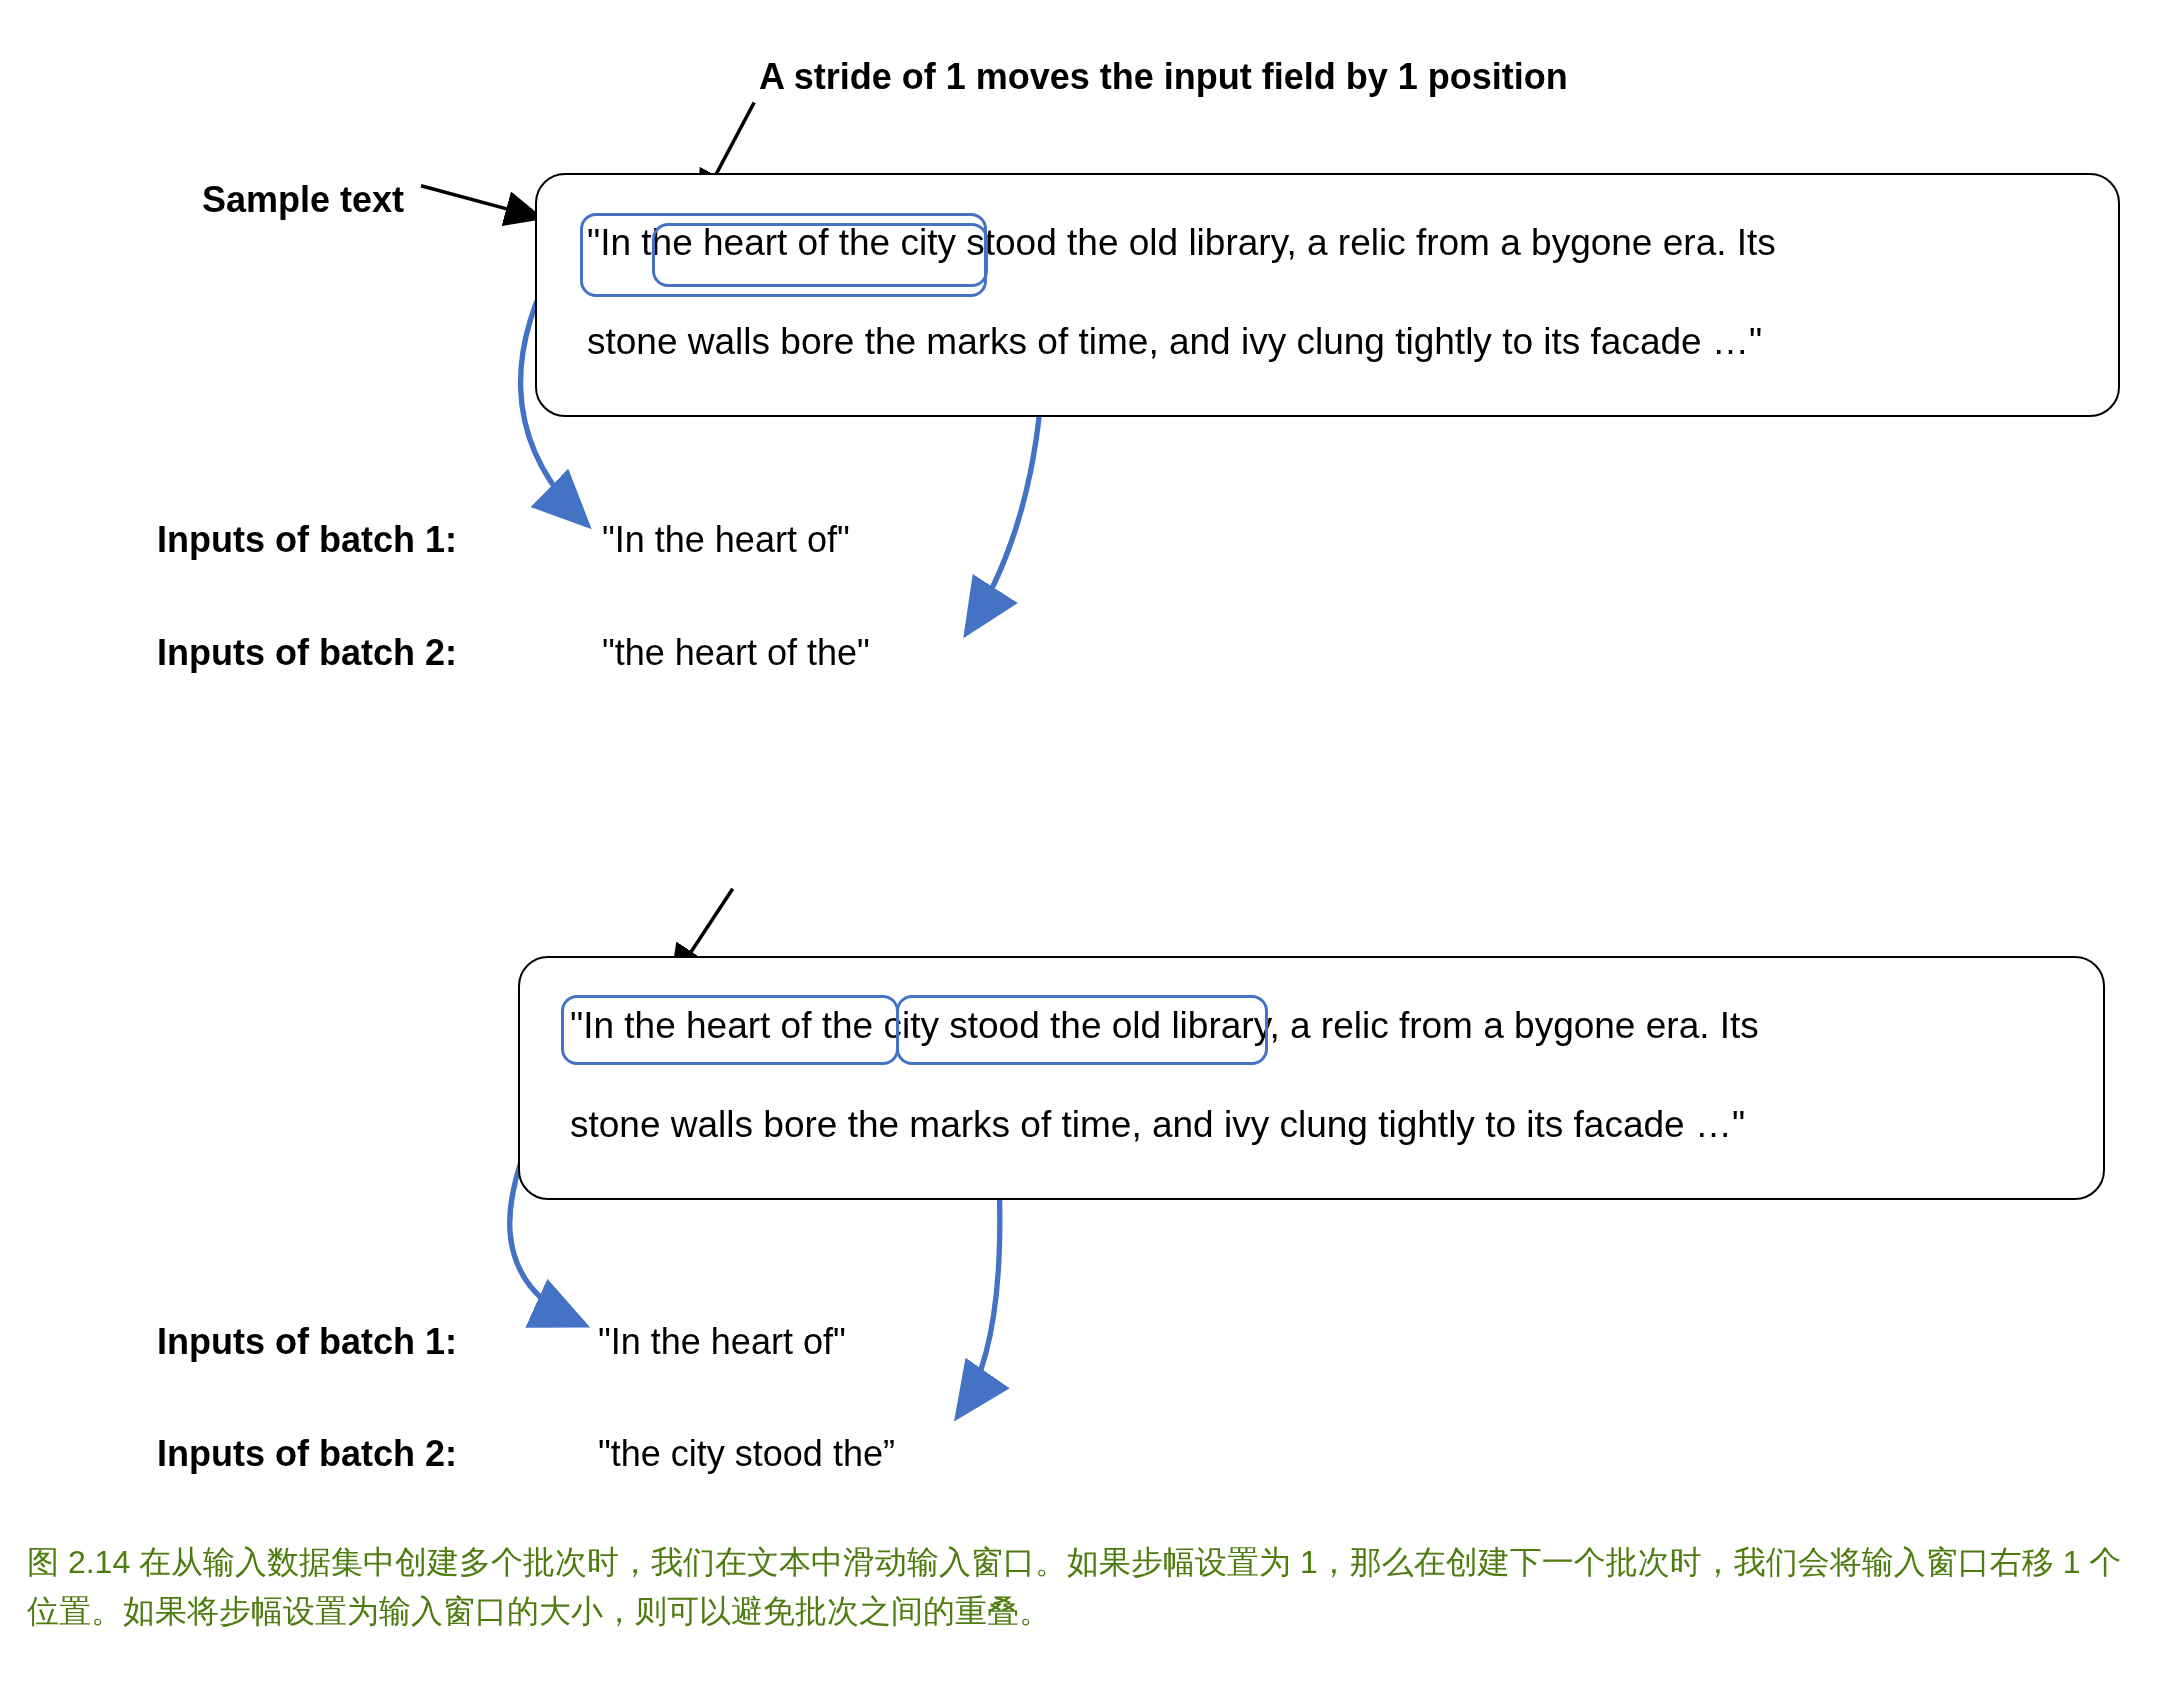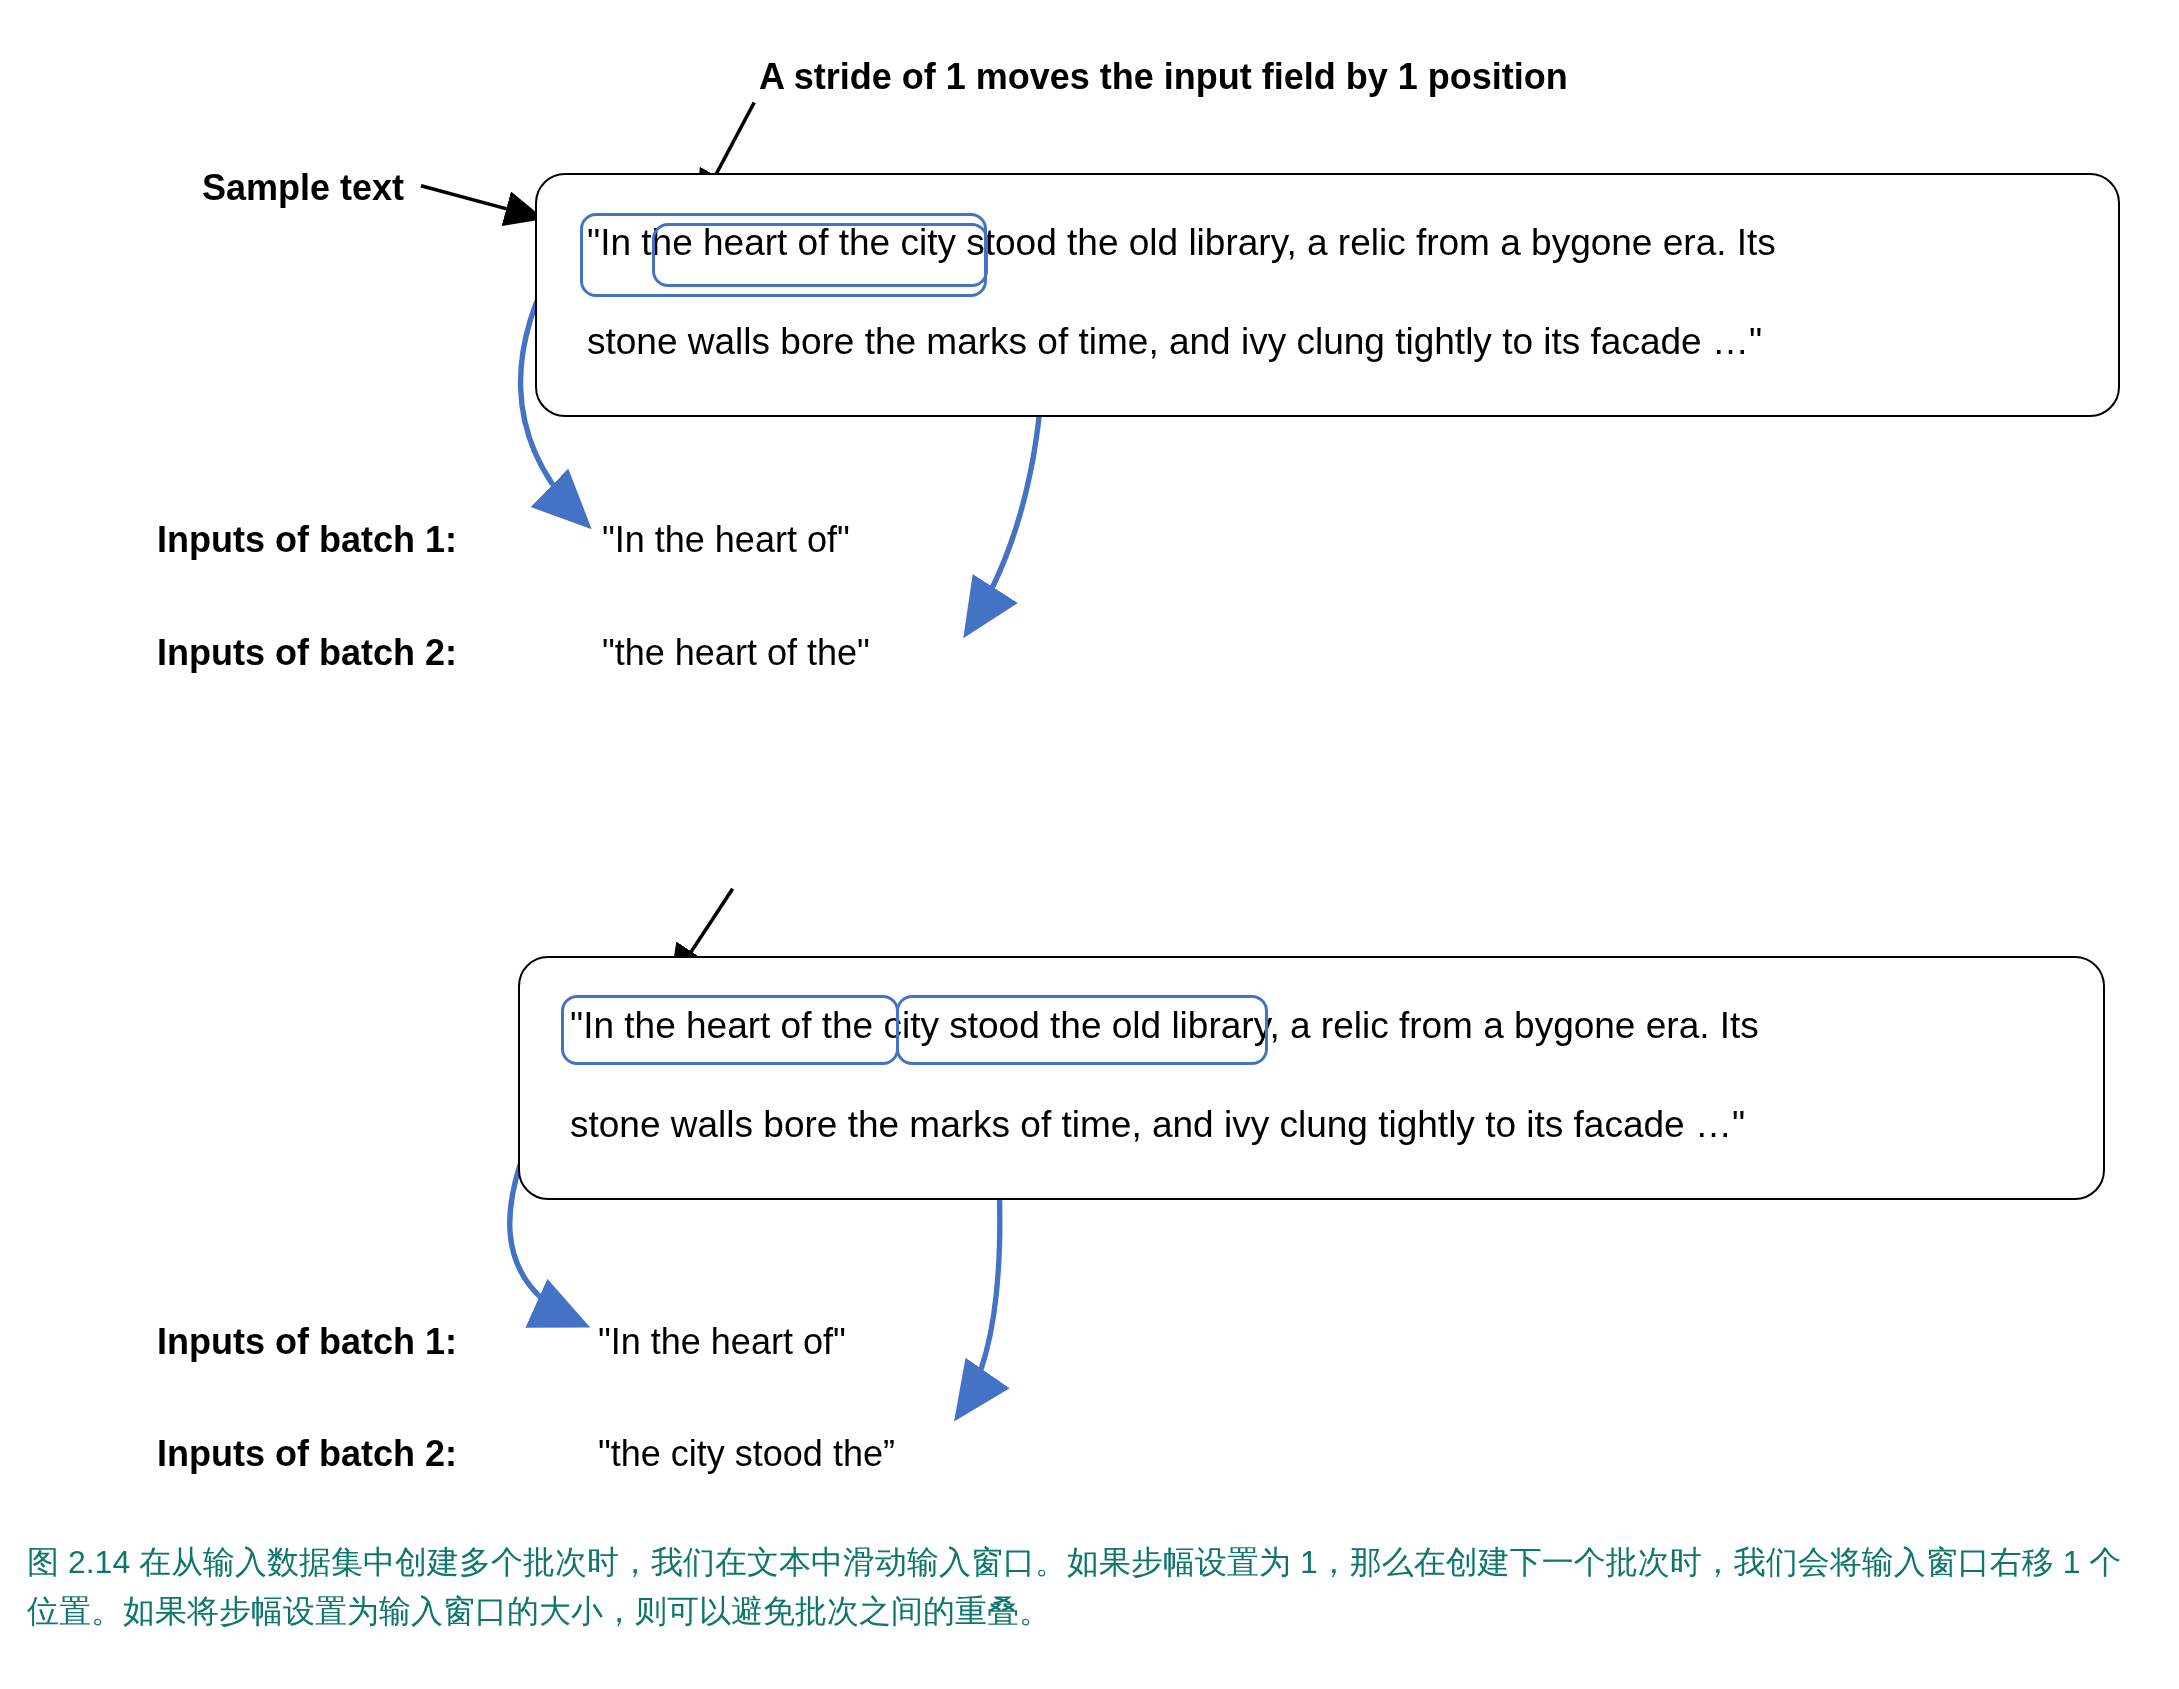--- a/index.html
+++ b/index.html
@@ -63,21 +63,21 @@
   .window-box {
     position: absolute;
     border: 3.6px solid #4472c4;
     border-radius: 16px;
     box-sizing: border-box;
     background: transparent;
   }
 
   .caption {
     position: absolute;
-    color: #0f766e;
+    color: #4d7c0f;
     font-size: 32px;
     line-height: 49px;
     font-family: "Liberation Sans", sans-serif;
     width: 2096px;
   }
   .caption-rule {
     position: absolute;
     background: #c9d4e8;
     height: 4.5px;
   }
@@ -107,21 +107,21 @@
 
     <path d="M818,940 L752,1040" stroke="#000000" stroke-width="4" fill="none" marker-end="url(#arrowBlack)"></path>
 
     <path d="M620,1160 C548,1290 548,1380 648,1425" stroke="#4472c4" stroke-width="6" fill="none" marker-end="url(#arrowBlue)"></path>
 
     <path d="M1108,1165 C1128,1360 1110,1470 1072,1525" stroke="#4472c4" stroke-width="6" fill="none" marker-end="url(#arrowBlue)"></path>
   </svg>
 
   <div class="bold-label" style="left:759px; top:9px; font-size:36px;">A stride of 1 moves the input field by 1 position</div>
 
-  <div class="bold-label" style="left:202px; top:120px; font-size:36px;">Sample text</div>
+  <div class="bold-label" style="left:202px; top:132px; font-size:36px;">Sample text</div>
 
   <div class="textbox" style="left:535px; top:126px; width:1585px; height:244px;">
     <div class="line" style="left:50px; top:49px;">"In the heart of  the city stood the old library, a relic from a bygone era. Its</div>
     <div class="line" style="left:50px; top:148px;">stone walls bore the marks of time, and ivy clung tightly to its facade …"</div>
   </div>
 
   <div class="window-box" style="left:580px; top:166px; width:407px; height:84px;"></div>
   <div class="window-box" style="left:652px; top:176px; width:336px; height:64px;"></div>
 
   <div class="bold-label" style="left:157px; top:472px; font-size:36px;">Inputs of batch 1:</div>

